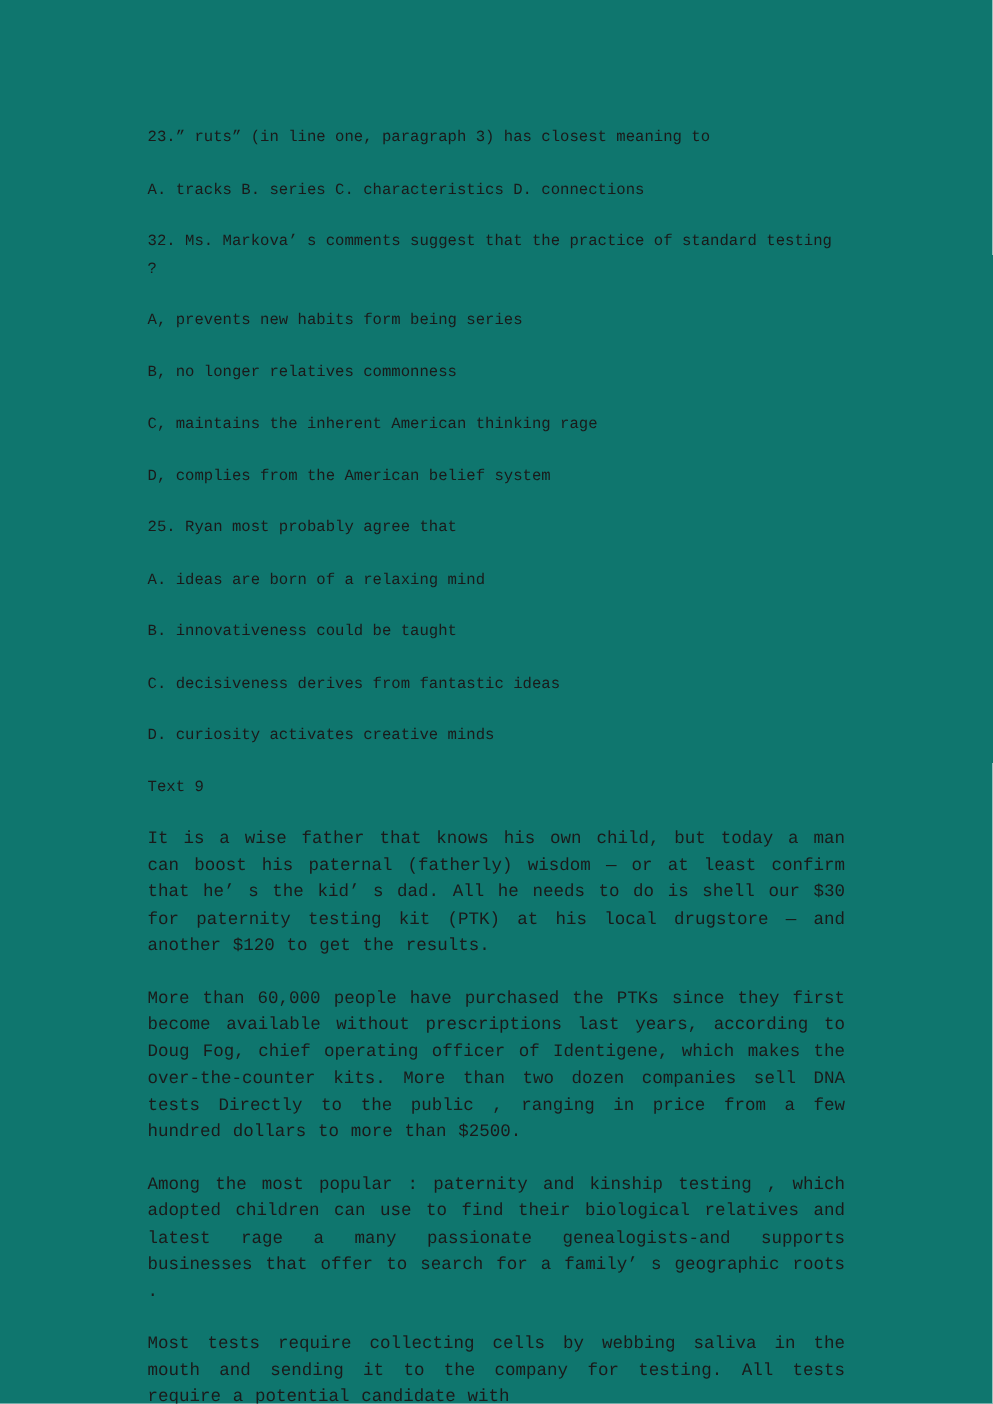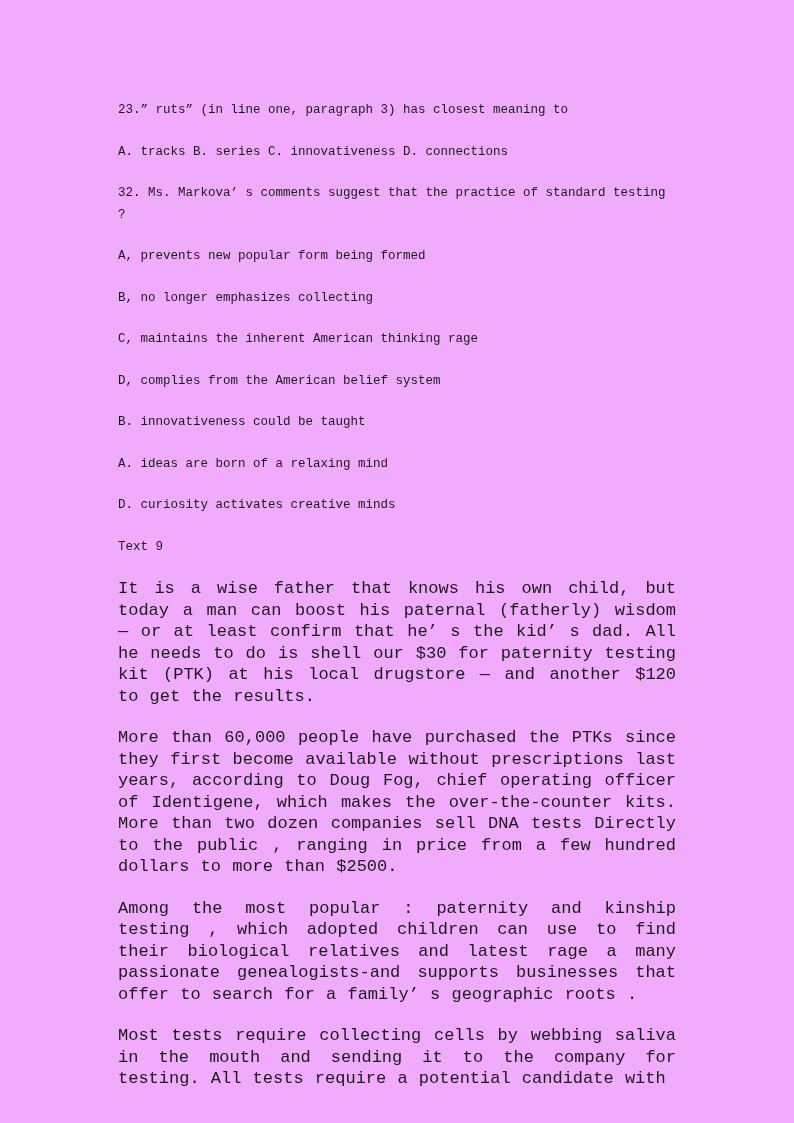--- a/index.html
+++ b/index.html
@@ -5,58 +5,60 @@
   html, body {
     margin: 0;
     padding: 0;
     background: #ffffff;
   }
   .page {
     position: relative;
     width: 794px;
     height: 1123px;
     margin: 0 auto;
-    background: #f0abfc;
+    background: #0f766e;
     box-sizing: border-box;
     padding: 100px 118px 0 118px;
     font-family: "Liberation Mono", "DejaVu Sans Mono", monospace;
     color: #1a1a1a;
     overflow: hidden;
   }
   .line {
     margin: 0 0 20px 0;
     font-size: 12.5px;
     line-height: 21.5px;
     white-space: pre-wrap;
     text-align: left;
   }
   .para {
     margin: 0 0 20px 0;
-    font-size: 17px;
+    font-size: 14px;
     line-height: 21.5px;
     text-align: justify;
     word-spacing: 1px;
   }
 </style>
 </head>
 <body>
 
 <div class="page">
 
   <p class="line">23.” ruts” (in line one, paragraph 3) has closest meaning to</p>
-  <p class="line">A. tracks B. series C. innovativeness D. connections</p>
+  <p class="line">A. tracks B. series C. characteristics D. connections</p>
 
   <p class="line">32. Ms. Markova’ s comments suggest that the practice of standard testing ?</p>
-  <p class="line">A, prevents new popular form being formed</p>
-  <p class="line">B, no longer emphasizes collecting</p>
+  <p class="line">A, prevents new habits form being series</p>
+  <p class="line">B, no longer relatives commonness</p>
   <p class="line">C, maintains the inherent American thinking rage</p>
   <p class="line">D, complies from the American belief system</p>
 
+  <p class="line">25. Ryan most probably agree that</p>
+  <p class="line">A. ideas are born of a relaxing mind</p>
   <p class="line">B. innovativeness could be taught</p>
-  <p class="line">A. ideas are born of a relaxing mind</p>
+  <p class="line">C. decisiveness derives from fantastic ideas</p>
   <p class="line">D. curiosity activates creative minds</p>
 
   <p class="line">Text 9</p>
 
   <p class="para">It is a wise father that knows his own child, but today a man can boost his paternal (fatherly) wisdom — or at least confirm that he’ s the kid’ s dad. All he needs to do is shell our $30 for paternity testing kit (PTK) at his local drugstore — and another $120 to get the results.</p>
   <p class="para">More than 60,000 people have purchased the PTKs since they first become available without prescriptions last years, according to Doug Fog, chief operating officer of Identigene, which makes the over-the-counter kits. More than two dozen companies sell DNA tests Directly to the public , ranging in price from a few hundred dollars to more than $2500.</p>
   <p class="para">Among the most popular : paternity and kinship testing , which adopted children can use to find their biological relatives and latest rage a many passionate genealogists-and supports businesses that offer to search for a family’ s geographic roots .</p>
   <p class="para">Most tests require collecting cells by webbing saliva in the mouth and sending it to the company for testing. All tests require a potential candidate with</p>
 
 </div>

